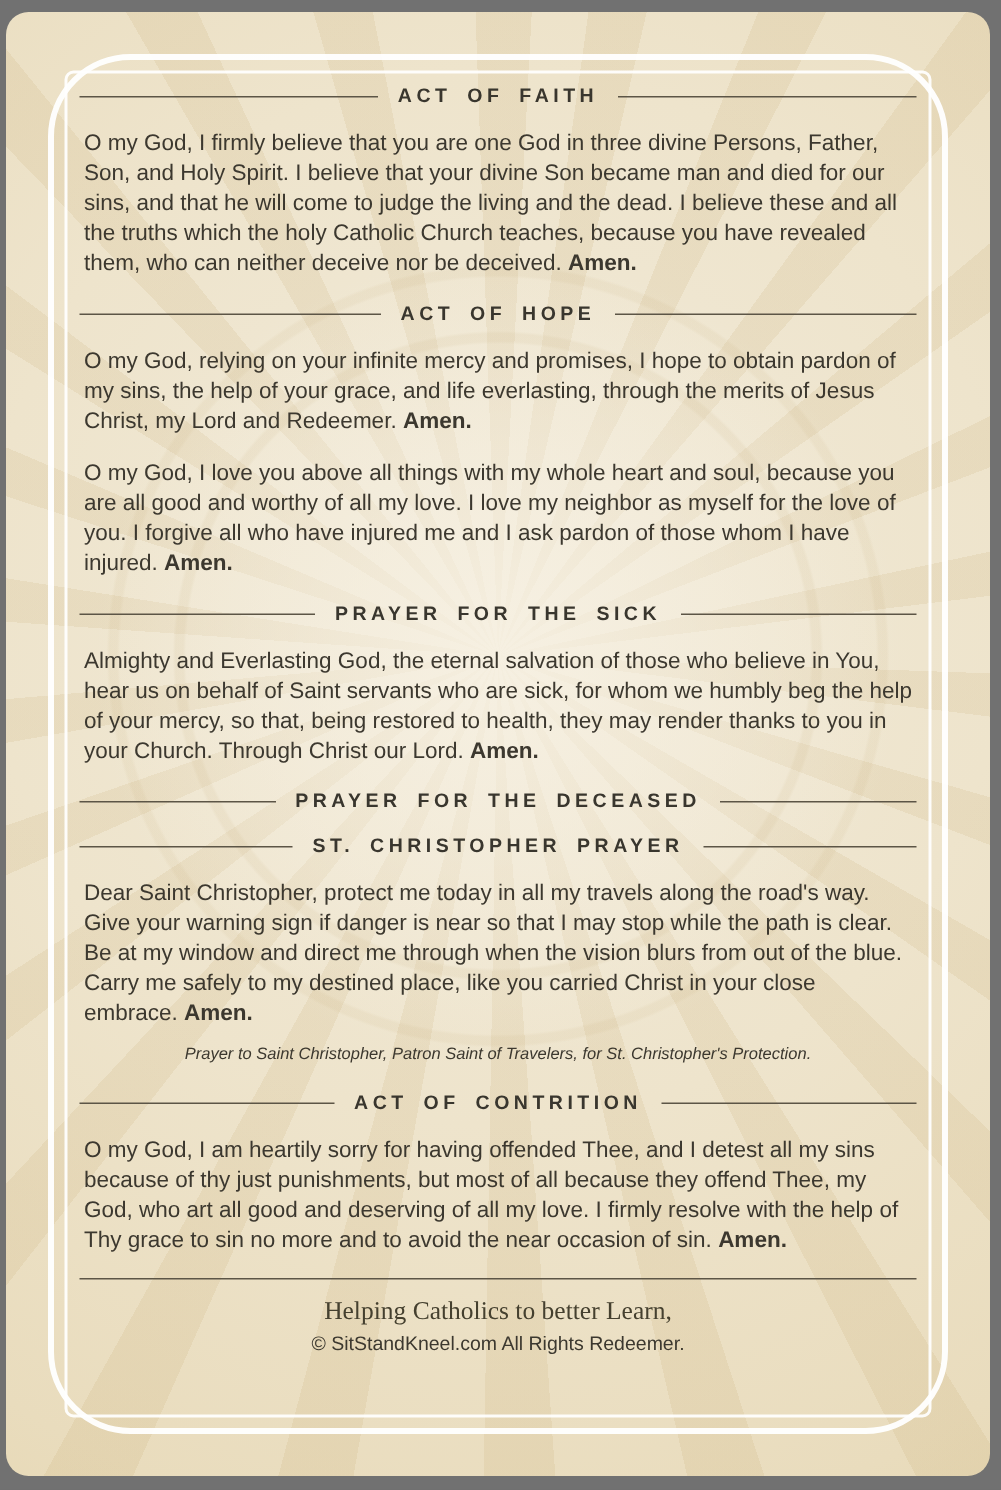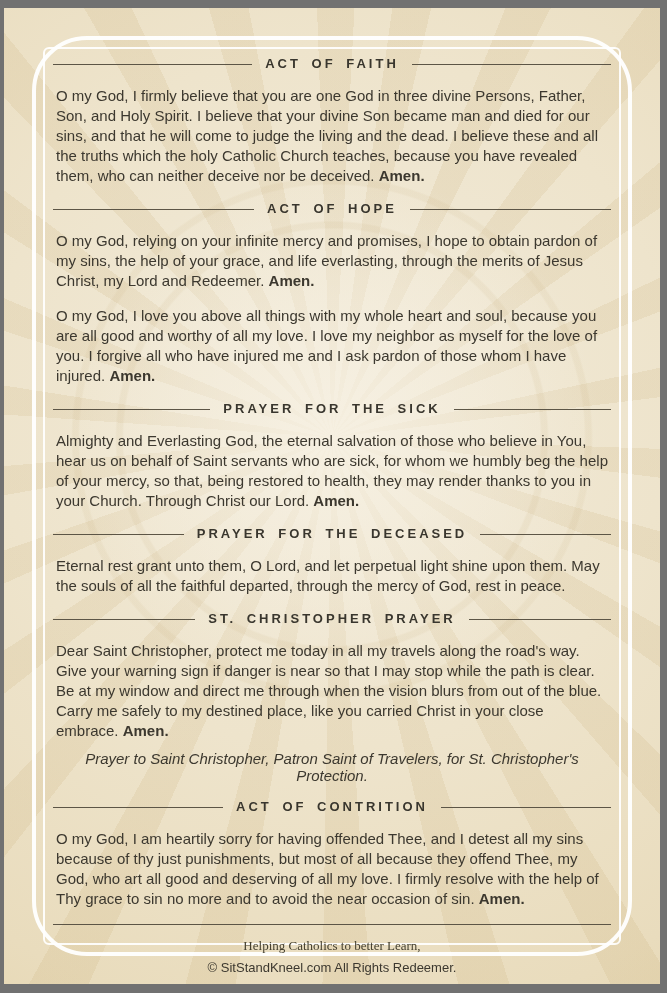--- a/index.html
+++ b/index.html
@@ -15,20 +15,21 @@
     overflow: hidden;
     background:
       
       radial-gradient(circle 270px at 50% 44%, rgba(247,241,227,0.88) 0%, rgba(247,241,227,0.0) 100%),
       
       radial-gradient(circle at 50% 44%, rgba(0,0,0,0) 0 208px, rgba(176,146,84,0.10) 210px 215px, rgba(0,0,0,0) 217px 252px, rgba(176,146,84,0.08) 254px 259px, rgba(0,0,0,0) 261px),
       
       repeating-conic-gradient(from 8deg at 50% 44%, rgba(188,156,92,0.13) 0deg 5deg, rgba(188,156,92,0.0) 5deg 14deg),
       
       radial-gradient(ellipse 130% 90% at 50% 40%, #f1ead9 0%, #eee4cc 40%, #e9dcbd 72%, #e2d1a6 100%);
+    border-radius: 15px;
   }
   
   .frame-outer {
     position: absolute; top: 28px; left: 28px; right: 28px; bottom: 28px;
     border: 4px solid rgba(255,255,255,0.95);
     border-radius: 55px;
     pointer-events: none;
   }
   .frame-inner {
     position: absolute; top: 39px; left: 39px; right: 39px; bottom: 39px;
@@ -53,30 +54,30 @@
     font-size: 13px; font-weight: 700; letter-spacing: 3px; word-spacing: 4px;
     color: #39362e; text-transform: uppercase;
     padding: 0 13px; white-space: nowrap; line-height: 16px;
   }
   .prayer {
     font-size: 15px; line-height: 20px; color: #3c382f;
     margin: 0 3px 15px 3px;
   }
   .amen { font-weight: 700; }
   .note {
-    font-size: 15px; font-style: italic; text-align: center;
+    font-size: 11px; font-style: italic; text-align: center;
     color: #3c382f; margin: -6px 0 15px 0; line-height: 17px;
   }
   .divider {
     height: 1px; background: #5c5546; margin: 4px 0 11px 0;
   }
   .footer { text-align: center; }
   .tagline {
     font-family: "Liberation Serif", serif;
-    font-size: 13px; line-height: 20px; color: #45402f;
+    font-size: 17px; line-height: 20px; color: #45402f;
   }
   .copyright {
     font-size: 13px; line-height: 19px; color: #3c382f; margin-top: 2px;
   }
 </style>
 </head>
 <body>
 
 <div class="card">
   <div class="frame-outer"></div>
@@ -114,21 +115,20 @@
       </div>
       <p class="prayer"><span>Almighty and Everlasting God, the eternal salvation of those who believe in You, hear us on behalf of Saint servants who are sick, for whom we humbly beg the help of your mercy, so that, being restored to health, they may render thanks to you in your Church. Through Christ our Lord. </span><span class="amen">Amen.</span></p>
     </div>
 
     <div class="section">
       <div class="heading-row">
         <div class="rule"></div>
         <h2>PRAYER FOR THE DECEASED</h2>
         <div class="rule"></div>
       </div>
-      <p class="prayer"><span>Eternal rest grant unto them, O Lord, and let perpetual light shine upon them. May the souls of all the faithful departed, through the mercy of God, rest in peace.</span><span class="amen"></span></p>
     </div>
 
     <div class="section">
       <div class="heading-row">
         <div class="rule"></div>
         <h2>ST. CHRISTOPHER PRAYER</h2>
         <div class="rule"></div>
       </div>
       <p class="prayer"><span>Dear Saint Christopher, protect me today in all my travels along the road's way. Give your warning sign if danger is near so that I may stop while the path is clear. Be at my window and direct me through when the vision blurs from out of the blue. Carry me safely to my destined place, like you carried Christ in your close embrace. </span><span class="amen">Amen.</span></p>
       <div class="note">Prayer to Saint Christopher, Patron Saint of Travelers, for St. Christopher's Protection.</div>

